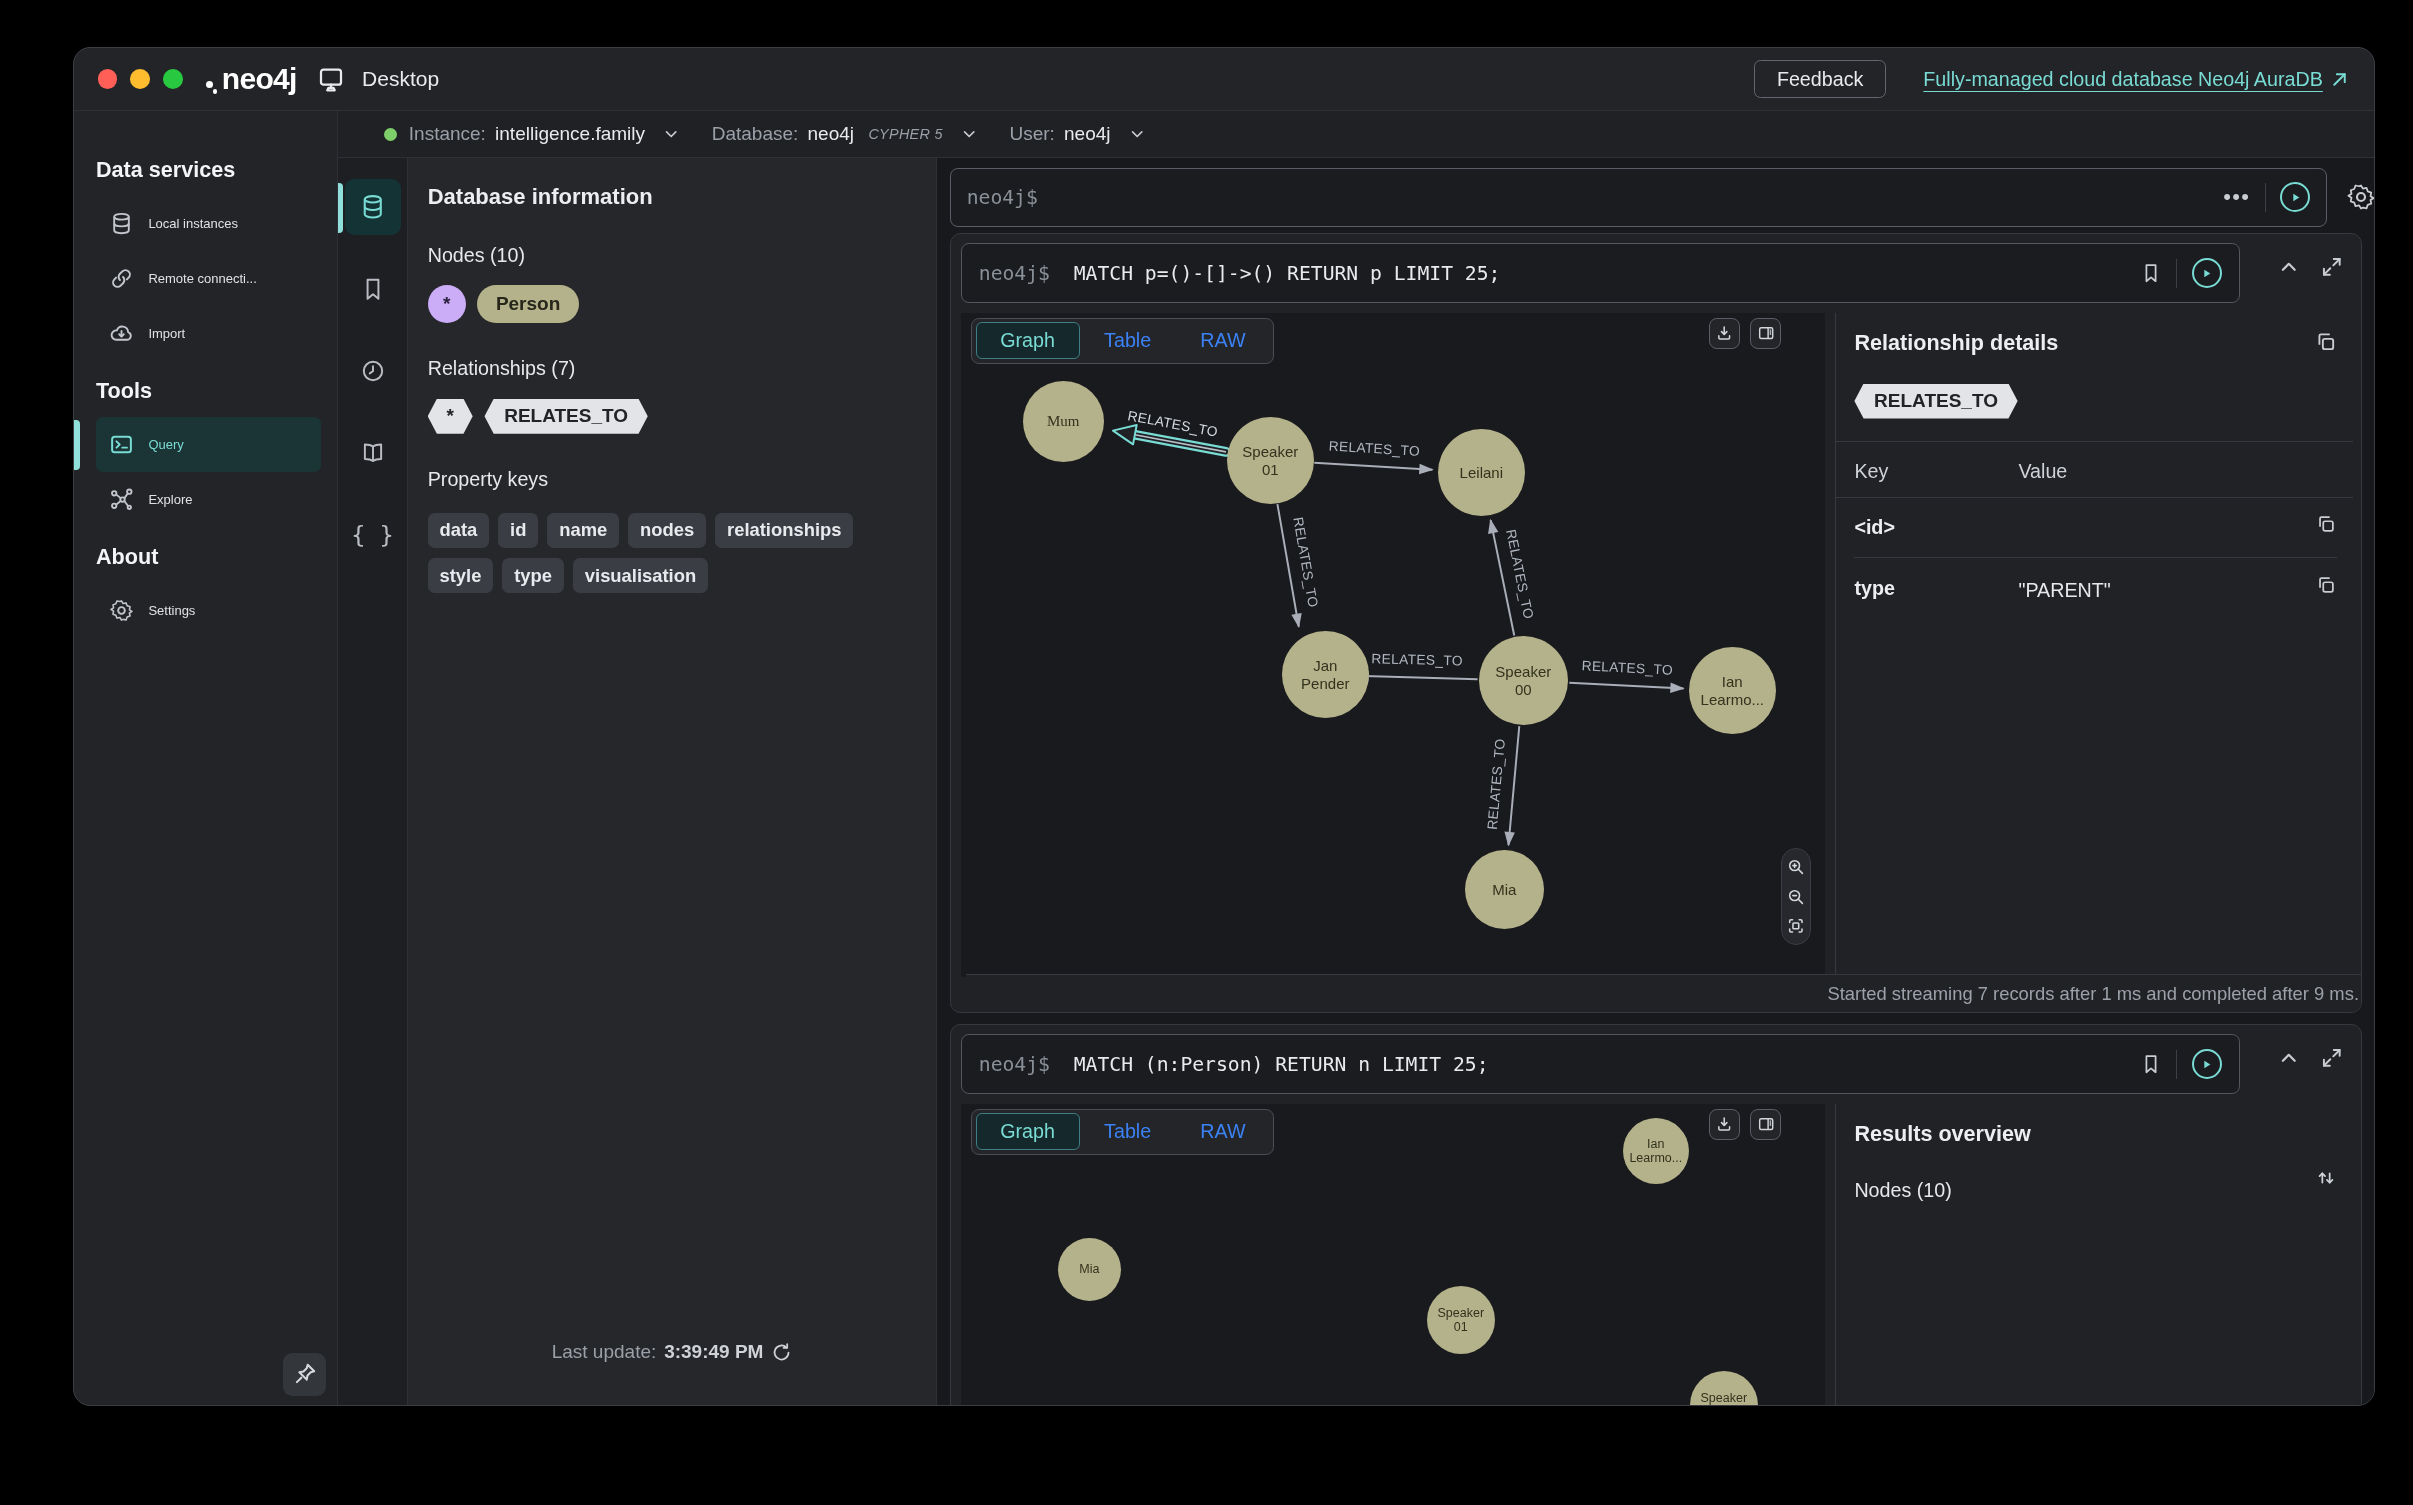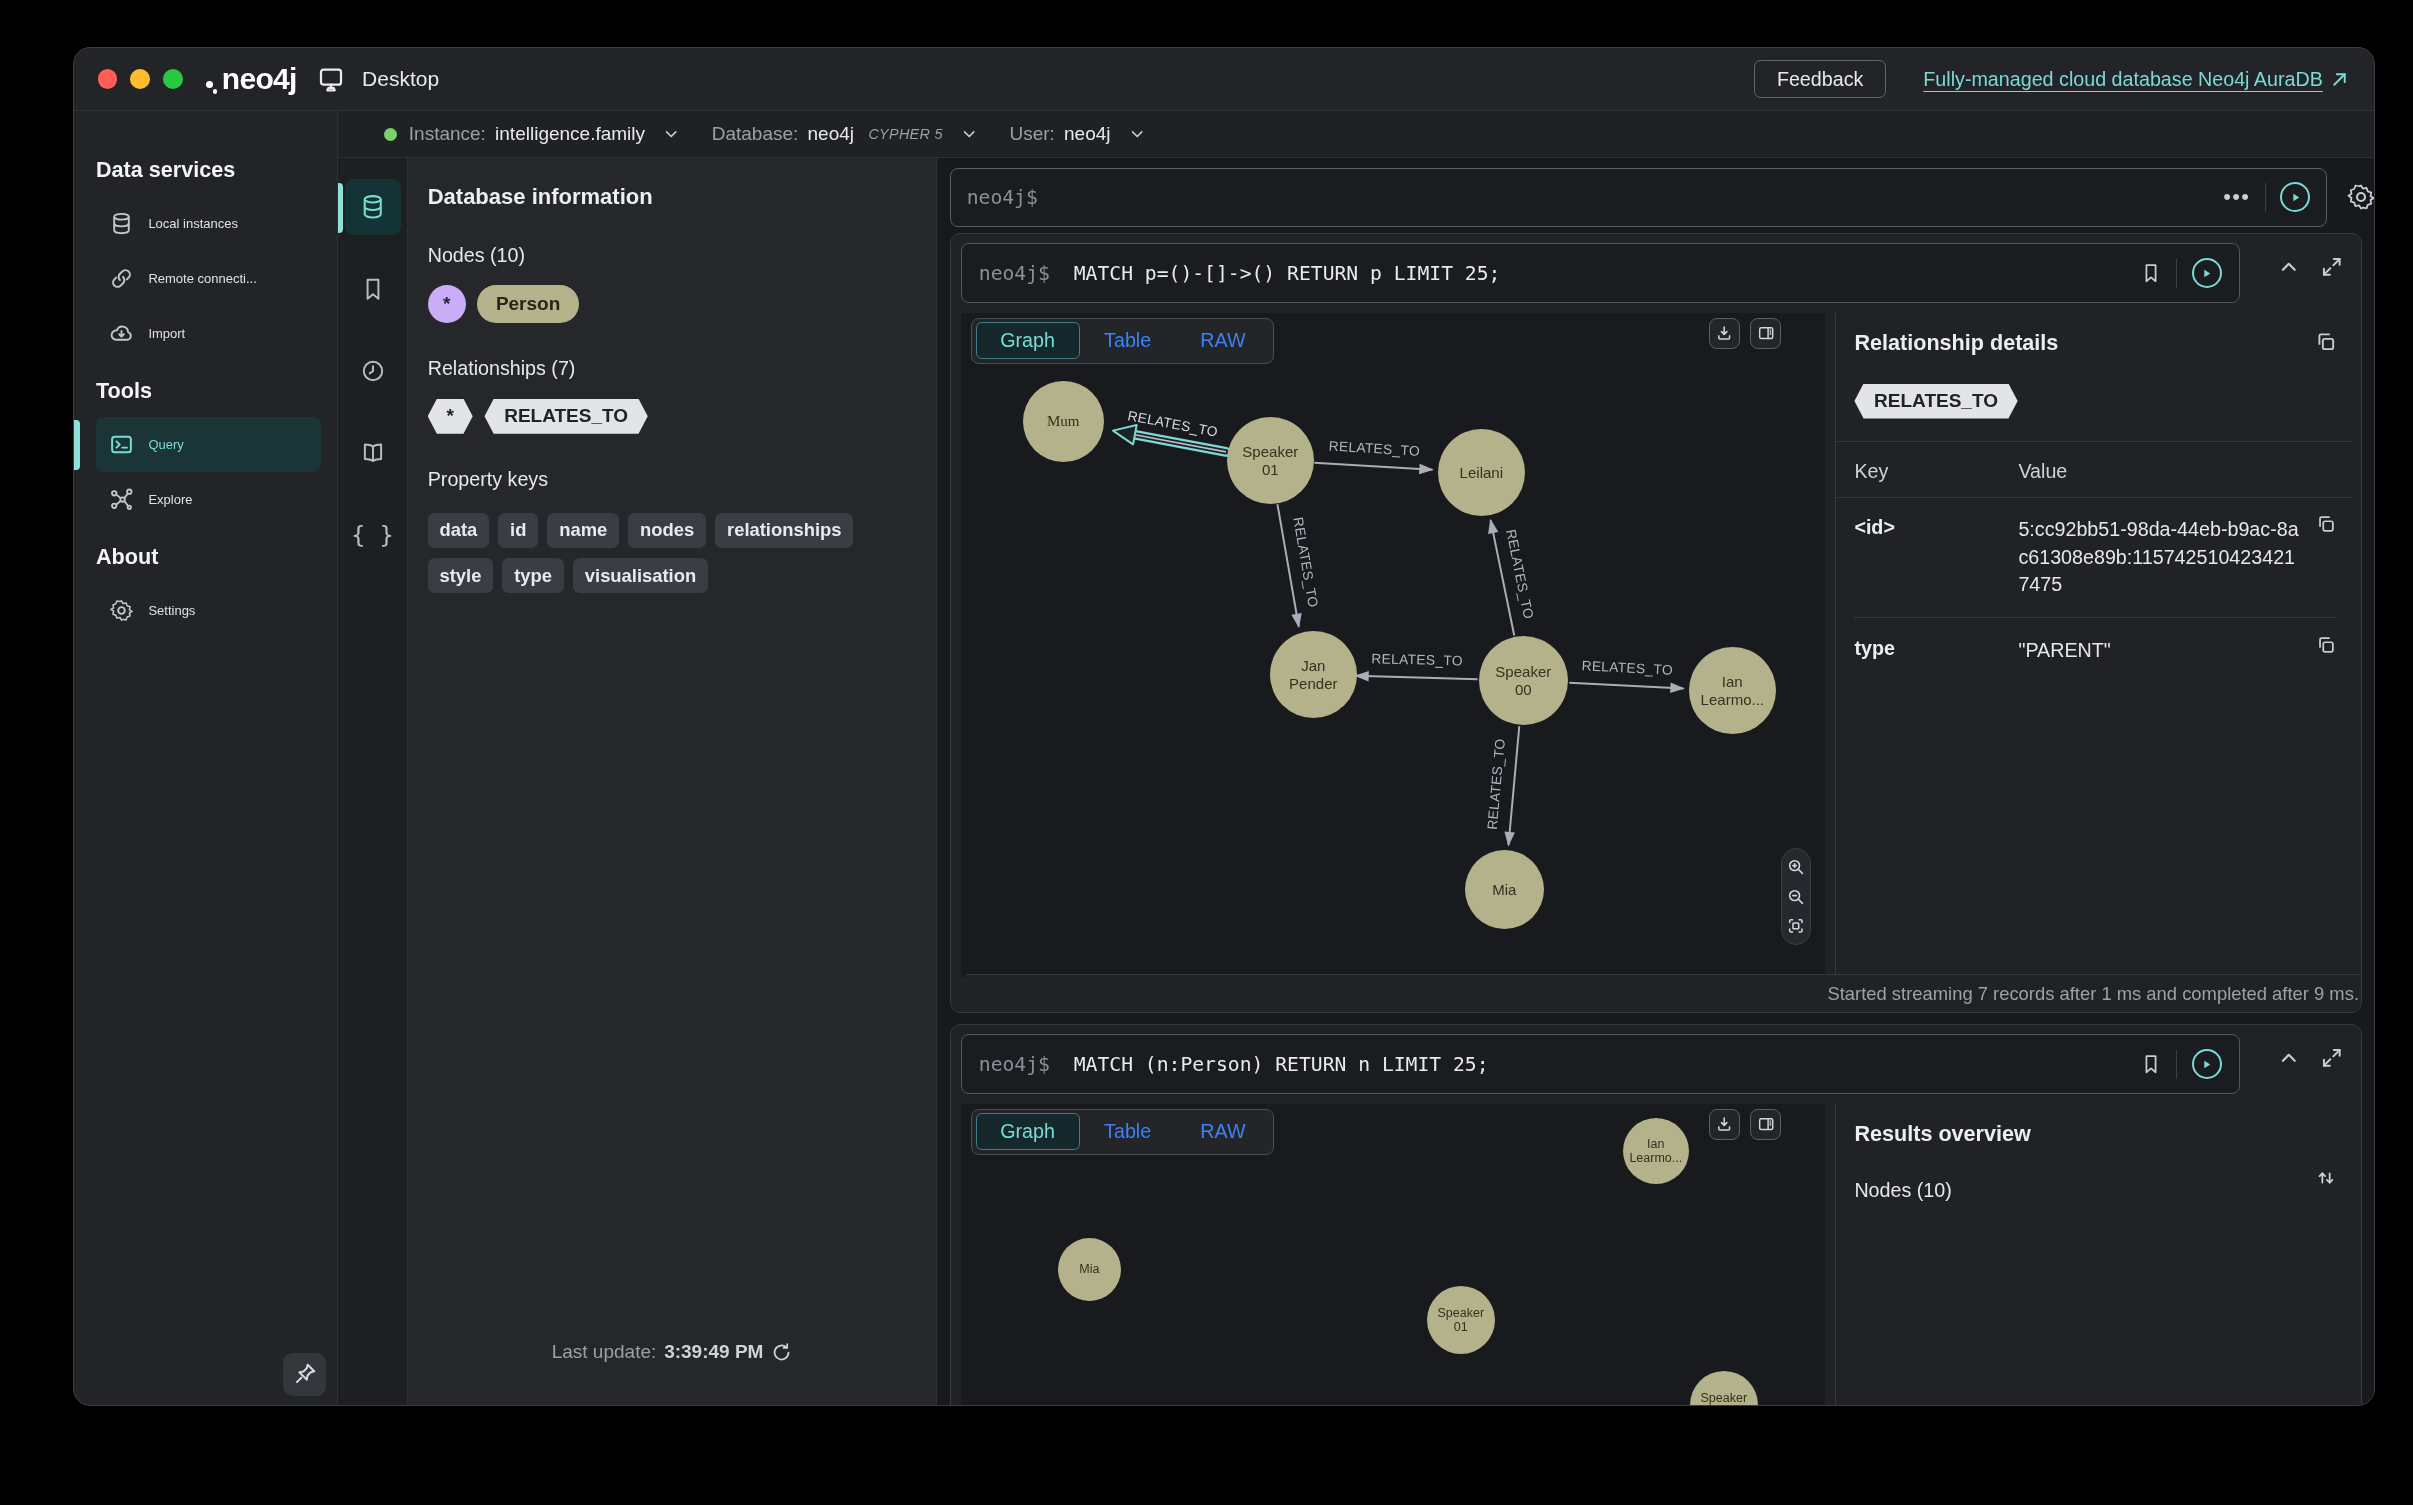--- a/index.html
+++ b/index.html
@@ -462,21 +462,21 @@
             <div class="gnode" style="left: 62px; top: 68px; width: 81px; height: 81px; font-size: 15px; font-family: Liberation Serif, serif;">
                   <span>Mum</span>
                 </div>
                 <div class="gnode" style="left: 266px; top: 104px; width: 87px; height: 87px; font-size: 15px;">
                   <span>Speaker</span>
                   <span>01</span>
                 </div>
                 <div class="gnode" style="left: 477px; top: 116px; width: 87px; height: 87px; font-size: 15px;">
                   <span>Leilani</span>
                 </div>
-                <div class="gnode" style="left: 309px; top: 318px; width: 87px; height: 87px; font-size: 15px;">
+                <div class="gnode" style="left: 321px; top: 318px; width: 87px; height: 87px; font-size: 15px;">
                   <span>Jan</span>
                   <span>Pender</span>
                 </div>
                 <div class="gnode" style="left: 518px; top: 323px; width: 89px; height: 89px; font-size: 15px;">
                   <span>Speaker</span>
                   <span>00</span>
                 </div>
                 <div class="gnode" style="left: 728px; top: 334px; width: 87px; height: 87px; font-size: 15px;">
                   <span>Ian</span>
                   <span>Learmo...</span>
@@ -498,21 +498,20 @@
                 <span class="hex">RELATES_TO</span>
               </div>
               <div class="sp-div"></div>
               <div class="kvhead">
                 <span class="kvkey" style="font-weight:normal;">Key</span>
                 <span>Value</span>
               </div>
               <div class="sp-div" style="margin-top:14.4px;"></div>
               <div class="kvrow">
                 <span class="kvkey">&lt;id&gt;</span>
-                <span class="kvval">5:cc92bb51-98da-44eb-b9ac-8ac61308e89b:1157425104234217475</span>
                 <span class="kvcopy">
                     <svg width="22" height="22" viewBox="0 0 24 24" fill="none" stroke="currentColor" stroke-width="1.9" stroke-linejoin="round">
                       <rect x="9" y="9" width="10.5" height="10.5" rx="2"></rect>
                       <path d="M5.5 15V6A1.5 1.5 0 0 1 7 4.5h9"></path>
                     </svg>
                   </span>
               </div>
               <div class="kvrow">
                 <span class="kvkey">type</span>
                 <span class="kvval">"PARENT"</span>

